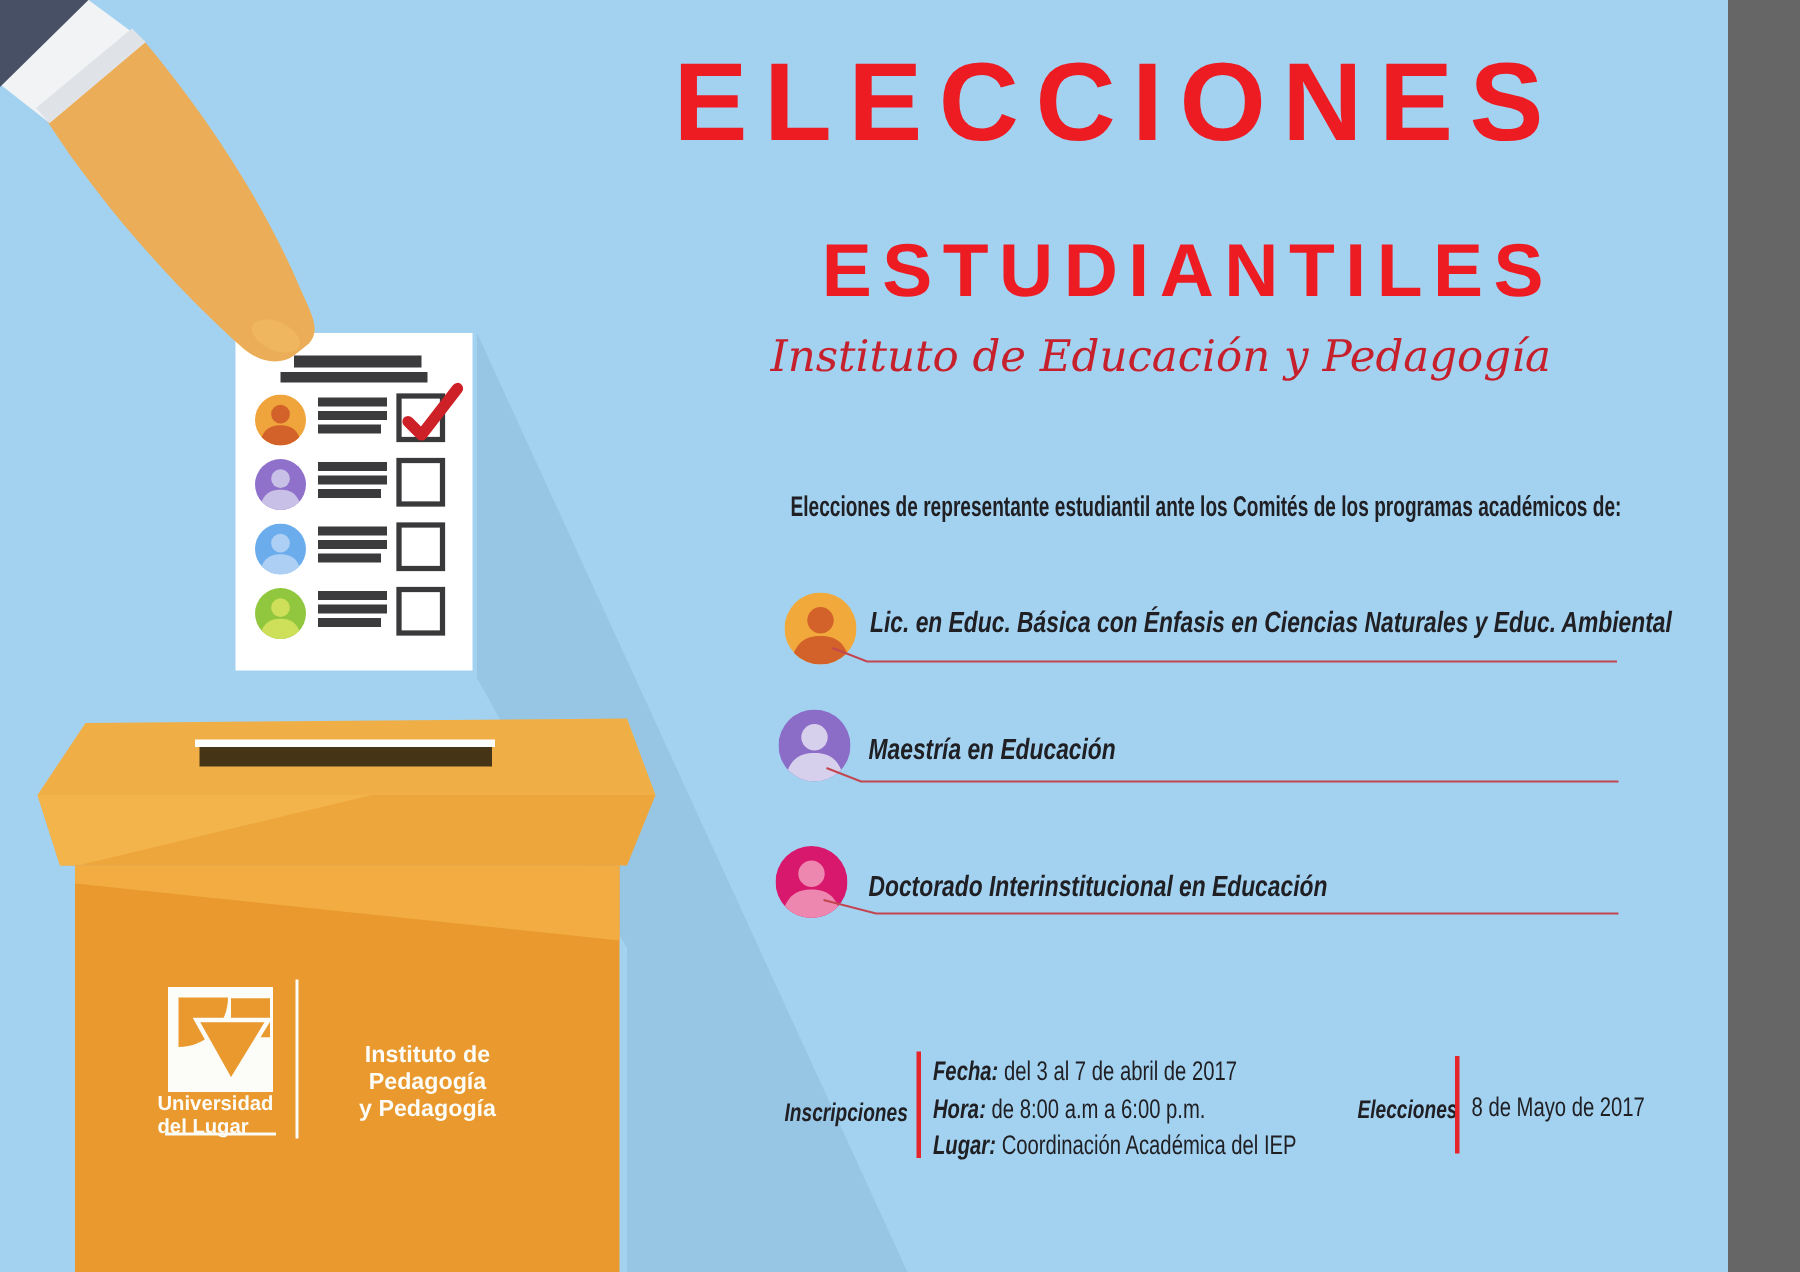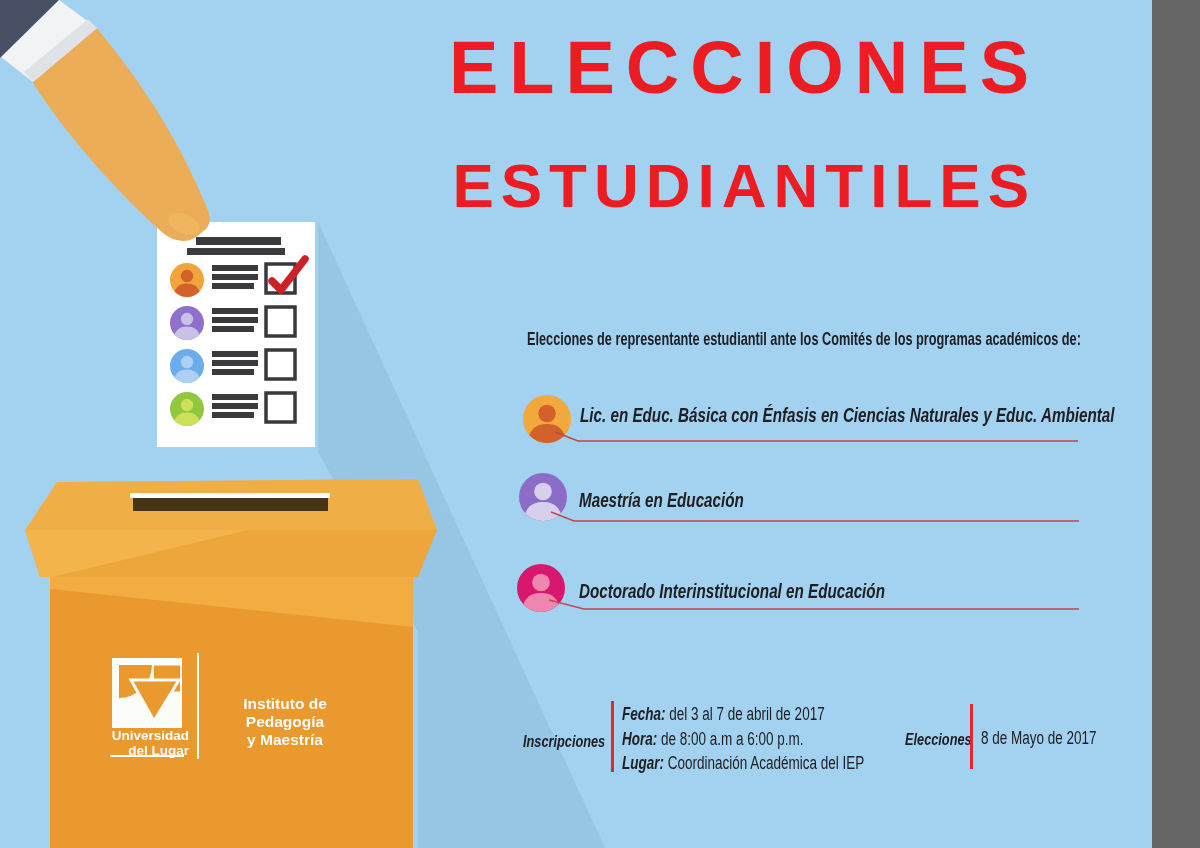--- a/index.html
+++ b/index.html
@@ -6,21 +6,21 @@
   .poster{
     position:relative;width:1152px;height:848px;overflow:hidden;
     font-family:"Liberation Sans",sans-serif;
     background:#A3D2F1;
   }
   svg.art{position:absolute;left:0;top:0;}
   
   .tl{position:absolute;font-weight:bold;line-height:1;white-space:nowrap;color:var(--title,#ED1B22);}
   .tl1{top:31px;right:112px;font-size:74px;letter-spacing:11px;}
   .tl2{top:117px;right:116px;font-size:42px;letter-spacing:7px;}
-  .tl3{top:155px;right:116px;font-size:62px;letter-spacing:7px;}
+  .tl3{top:155px;right:116px;font-size:50px;letter-spacing:7px;}
   .subtitle{position:absolute;top:220px;right:118px;font-family:"DejaVu Serif",serif;
     font-style:italic;font-size:29px;color:var(--subtitle,#C6202C);white-space:nowrap;}
   
   .intro{position:absolute;left:527px;top:328px;font-size:19px;font-weight:bold;
     color:var(--ink,#202024);white-space:nowrap;transform:scaleX(.67);transform-origin:0 50%;}
   
   .avatar{position:absolute;width:48px;height:48px;}
   .plabel{position:absolute;font-size:19.5px;font-weight:bold;font-style:italic;
     color:var(--ink,#202024);white-space:nowrap;transform:scaleX(.78);transform-origin:0 50%;}
   svg.uline{position:absolute;overflow:visible;}
@@ -28,21 +28,21 @@
   
   .sched-label{position:absolute;font-size:17px;font-weight:bold;font-style:italic;
     color:var(--ink,#202024);white-space:nowrap;transform:scaleX(.75);transform-origin:0 50%;}
   .sched-line{position:absolute;width:2.5px;background:var(--divider,#E5252A);}
   .sched-item{position:absolute;font-size:18px;color:var(--ink,#202024);white-space:nowrap;
     transform:scaleX(.75);transform-origin:0 50%;}
   .sched-item b{font-style:italic;font-weight:bold;}
   .sched-item span.v{font-weight:normal;}
   
   .logo-sq{position:absolute;left:112px;top:658px;width:70px;height:70px;}
-  .logo-univ{position:absolute;left:105px;top:728px;width:84px;text-align:right;
+  .logo-univ{position:absolute;left:105px;top:728px;width:84px;text-align:left;
     color:#FCFCF8;font-weight:bold;font-size:13.5px;line-height:15px;}
   .logo-rule{position:absolute;left:110px;top:755px;width:74px;height:2px;background:#FCFCF8;}
   .logo-vline{position:absolute;left:197px;top:653px;width:2px;height:106px;background:#FCFCF8;}
   .logo-inst{position:absolute;left:205px;top:695px;width:160px;text-align:center;
     color:#FCFCF8;font-weight:bold;font-size:15.5px;line-height:18px;}
 </style>
 </head>
 <body>
 
 <div class="poster" style="background: rgb(163, 210, 241); --uc: #C2454F; --divider: #E5252A; --title: #ED1B22; --subtitle: #C6202C; --ink: #202024;">
@@ -117,20 +117,21 @@
                C186,244 173,241 163,233 C121,196 68,138 31,80 Z" fill="#EBAD57"></path>
       <ellipse cx="184" cy="224" rx="17" ry="9.5" transform="rotate(24 184 224)" fill="#F0B55F"></ellipse>
       <path d="M55,-3 L97,28 L33,82 L-4,53 Z" fill="#F1F3F5"></path>
       <path d="M97,28 L33,82 L24,72 L88,19 Z" fill="#DFE3E8"></path>
       <path d="M-2,-2 L61,-2 L-2,60 Z" fill="#475064"></path>
     </g>
   </svg>
 
   <div class="tl tl1">ELECCIONES</div>
   <div class="tl tl3">ESTUDIANTILES</div>
+  <div class="subtitle">Instituto de Educación y Pedagogía</div>
 
   <div class="intro">Elecciones de representante estudiantil ante los Comités de los programas académicos de:</div>
 
   <svg class="avatar" style="left: 523px; top: 395px; --bg: #F2A93B; --fg: #D2622A;" viewBox="0 0 48 48">
       <use href="#person"></use>
     </svg>
   <div class="plabel" style="left:580px;top:404px">Lic. en Educ. Básica con Énfasis en Ciencias Naturales y Educ. Ambiental</div>
   <svg class="uline" style="left:545px;top:428px" width="535" height="16">
       <path d="M10,4 L33,13 L533,13"></path>
     </svg>
@@ -180,15 +181,15 @@
     <path d="M19,22 L67,22 L42,63 Z" fill="#E9992E" stroke="#FCFCF8" stroke-width="3"></path>
   </svg>
   <div class="logo-univ">
     <div>Universidad</div>
     <div>del Lugar</div>
   </div>
   <div class="logo-rule"></div>
   <div class="logo-vline"></div>
   <div class="logo-inst">
     <div>Instituto de Pedagogía</div>
-    <div>y Maestría</div>
+    <div>y Pedagogía</div>
   </div>
 </div>
 
 </body></html>

